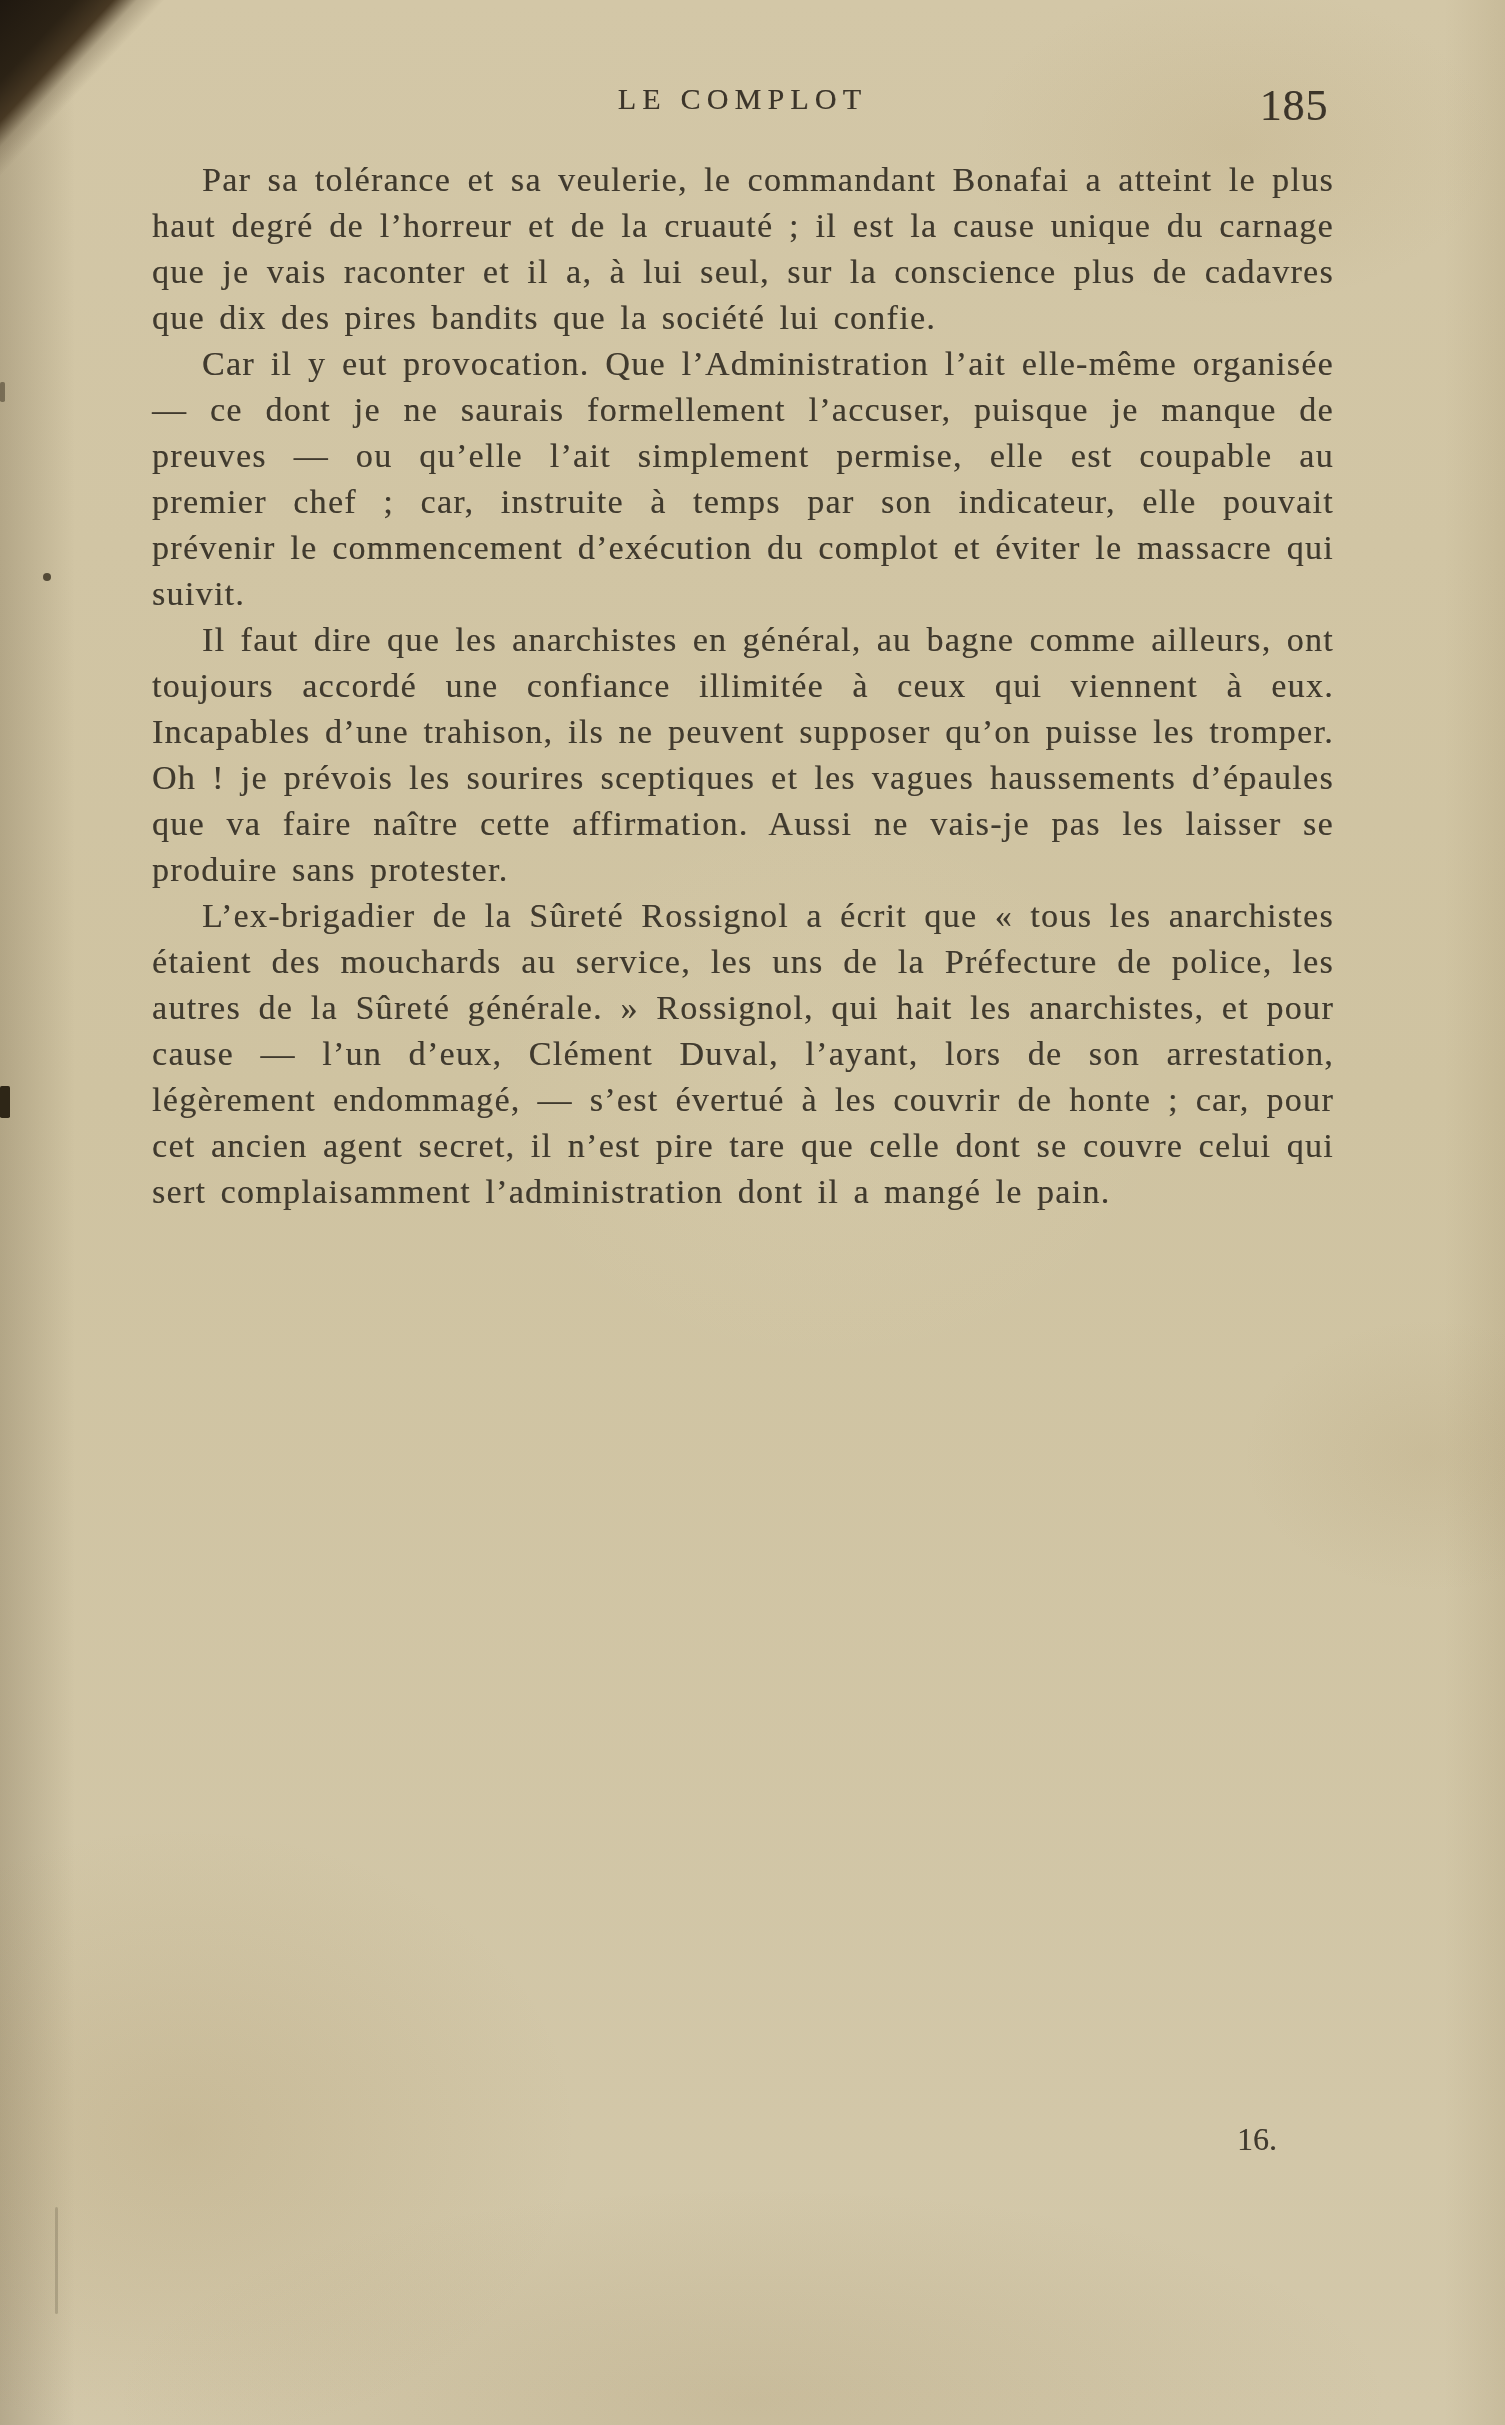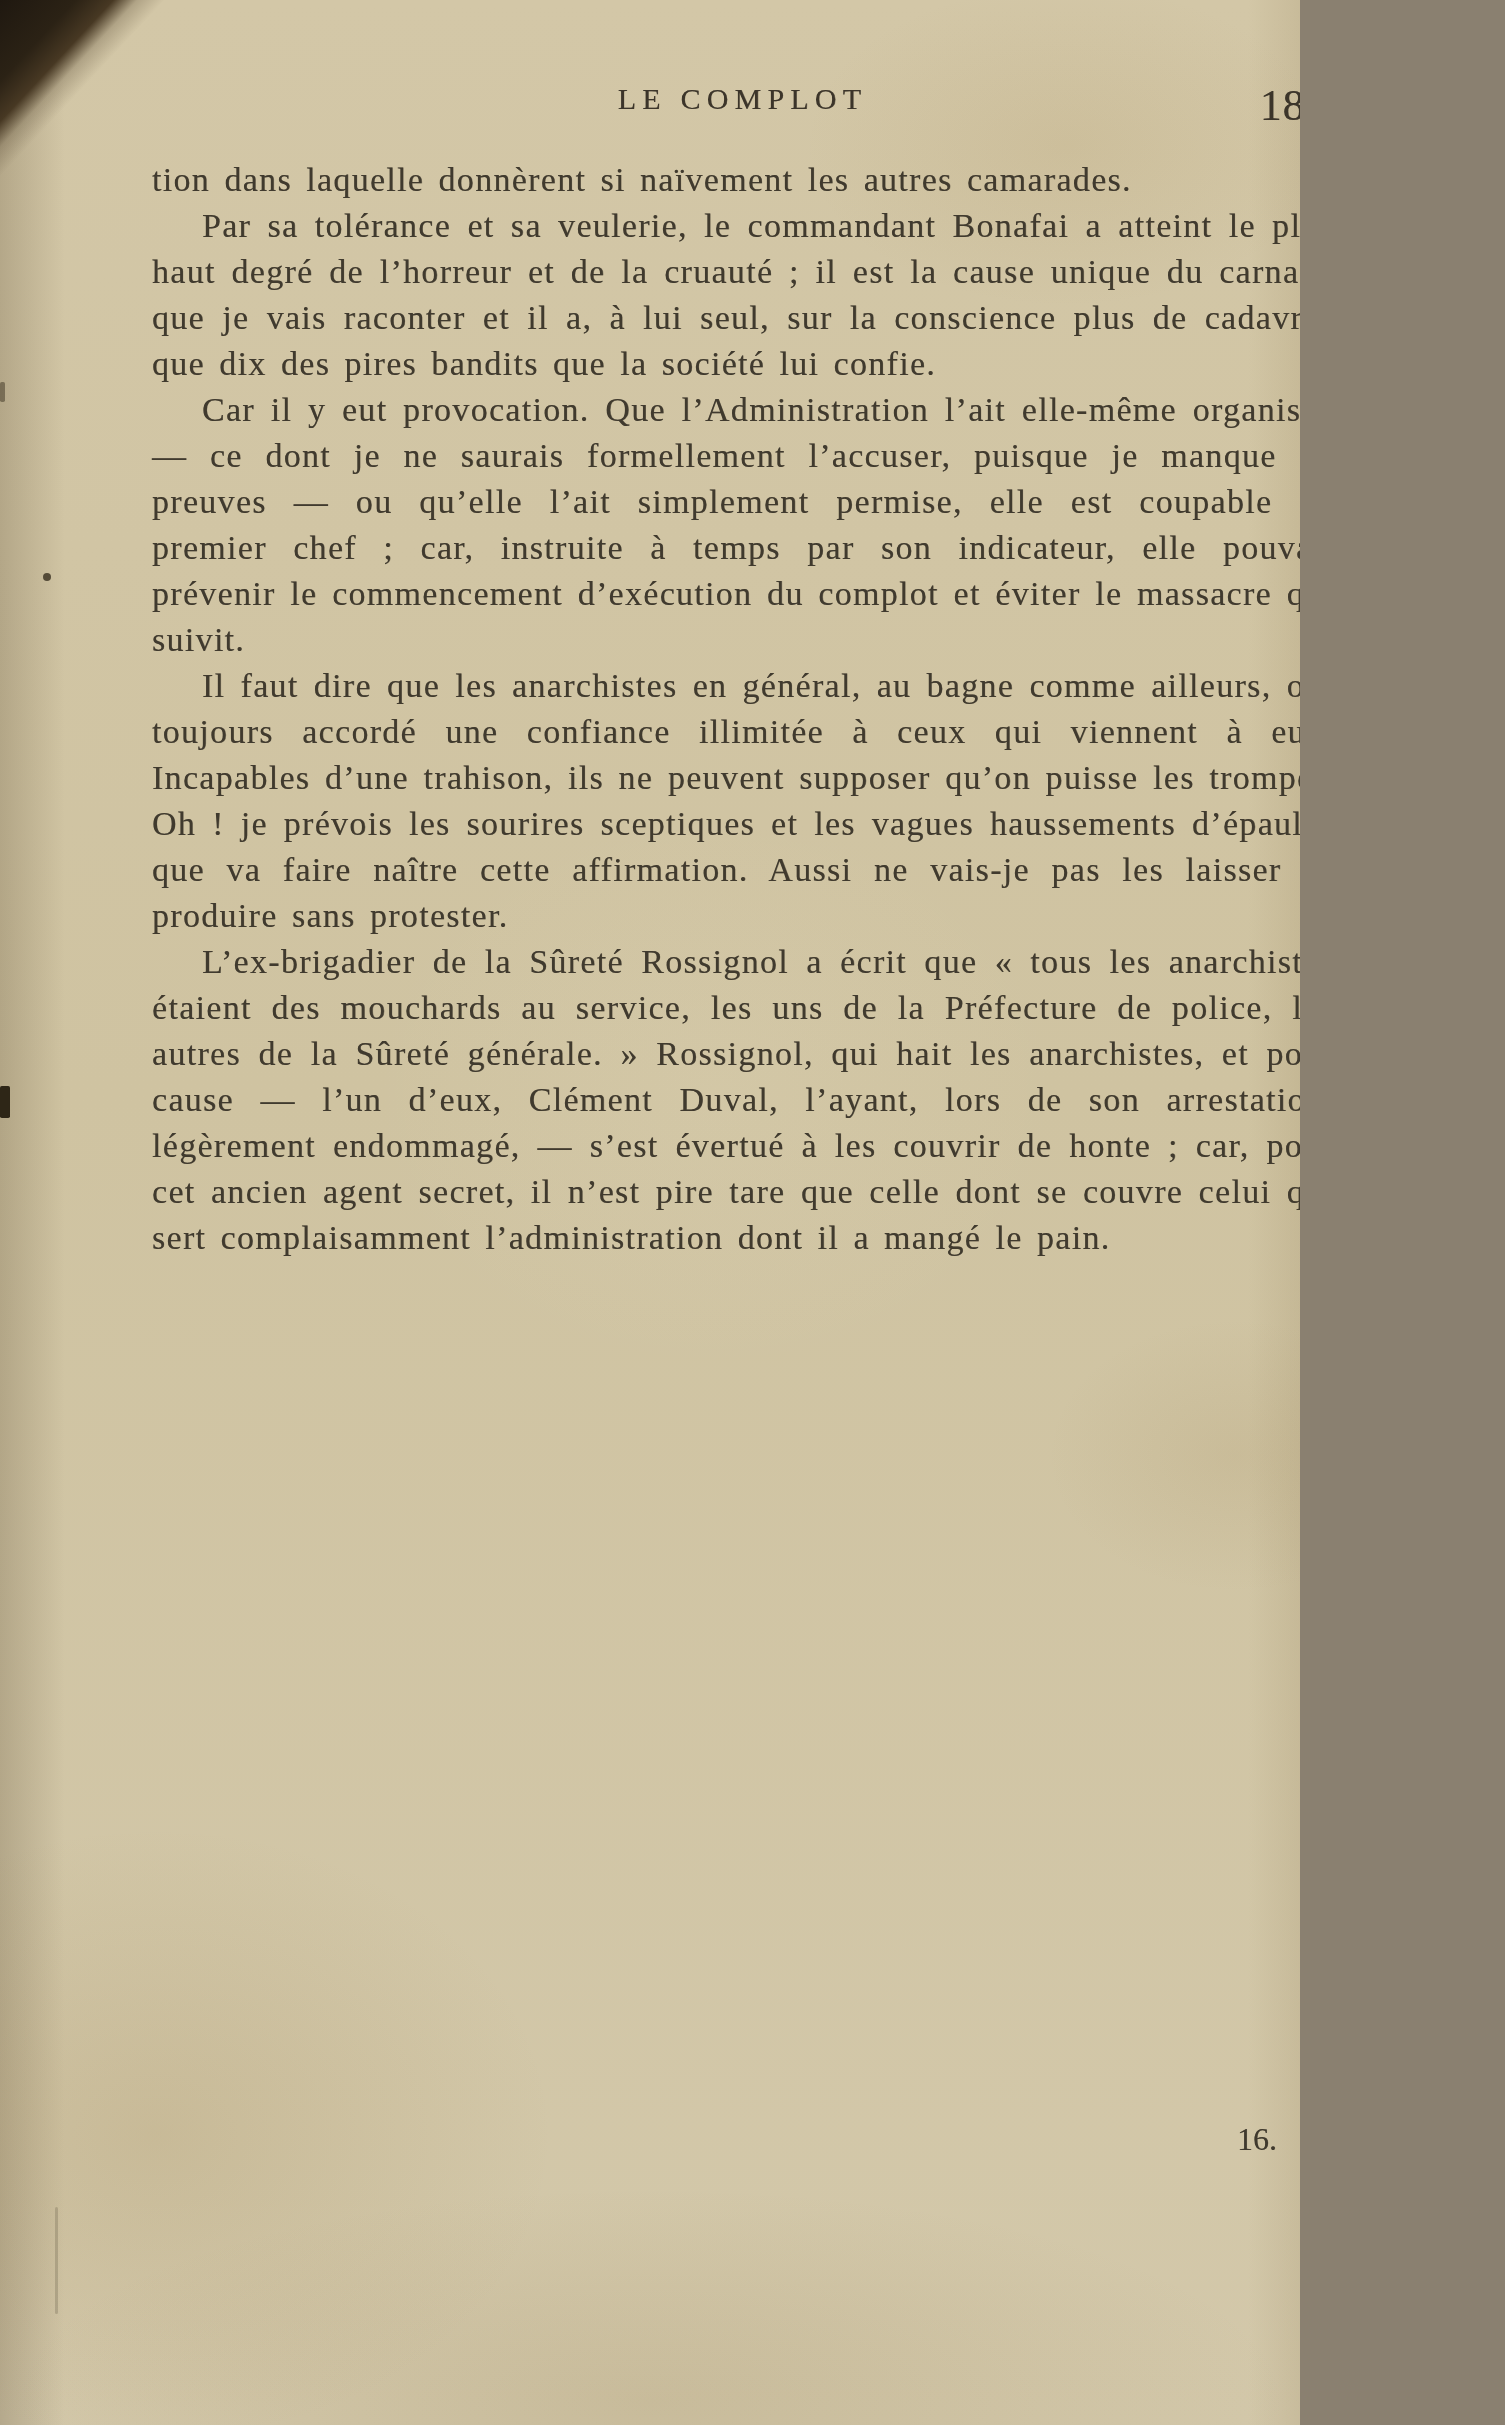--- a/index.html
+++ b/index.html
@@ -1,21 +1,21 @@
 <!DOCTYPE html>
 <html style="font-size:14.3px"><head>
 <meta charset="utf-8">
 <style>
   * { margin: 0; padding: 0; box-sizing: border-box; }
   html, body { width: 1505px; background: #8a8070; }
   body { font-family: "Liberation Serif", serif; }
 
   .page {
     position: relative;
-    width: 1300px;
+    width: 1505px;
     height: 2426px;
     overflow: hidden;
     color: #3e372b;
     background-color: #d0c4a3;
     background-image:
       radial-gradient(ellipse 375px 232px at 82% 6%,  rgba(150,118,58,0.10), transparent 70%),
       radial-gradient(ellipse 553px 428px at 12% 88%, rgba(138,108,52,0.14), transparent 72%),
       radial-gradient(ellipse 464px 375px at 55% 45%, rgba(243,235,210,0.10), transparent 75%),
       radial-gradient(ellipse 268px 196px at 95% 60%, rgba(140,112,60,0.10), transparent 70%),
       radial-gradient(ellipse 803px 268px at 50% 99%, rgba(120,95,45,0.12), transparent 80%),
@@ -92,21 +92,20 @@
   <div class="edge-mark mark-2"></div>
   <div class="edge-mark mark-3"></div>
   <div class="edge-mark mark-4"></div>
 
   <header class="page-header">
     <span class="running-title">LE COMPLOT</span>
     <span class="page-number">185</span>
   </header>
 
   <main class="text-block">
-    <p class="para no-indent">tion dans laquelle donnèrent si naïvement les autres camarades.</p>
     <p class="para">Par sa tolérance et sa veulerie, le commandant Bonafai a atteint le plus haut degré de l’horreur et de la cruauté ; il est la cause unique du carnage que je vais raconter et il a, à lui seul, sur la conscience plus de cadavres que dix des pires bandits que la société lui confie.</p>
     <p class="para">Car il y eut provocation. Que l’Administration l’ait elle-même organisée — ce dont je ne saurais formellement l’accuser, puisque je manque de preuves — ou qu’elle l’ait simplement permise, elle est coupable au premier chef ; car, instruite à temps par son indicateur, elle pouvait prévenir le commencement d’exécution du complot et éviter le massacre qui suivit.</p>
     <p class="para">Il faut dire que les anarchistes en général, au bagne comme ailleurs, ont toujours accordé une confiance illimitée à ceux qui viennent à eux. Incapables d’une trahison, ils ne peuvent supposer qu’on puisse les tromper. Oh ! je prévois les sourires sceptiques et les vagues haussements d’épaules que va faire naître cette affirmation. Aussi ne vais-je pas les laisser se produire sans protester.</p>
     <p class="para">L’ex-brigadier de la Sûreté Rossignol a écrit que « tous les anarchistes étaient des mouchards au service, les uns de la Préfecture de police, les autres de la Sûreté générale. » Rossignol, qui hait les anarchistes, et pour cause — l’un d’eux, Clément Duval, l’ayant, lors de son arrestation, légèrement endommagé, — s’est évertué à les couvrir de honte ; car, pour cet ancien agent secret, il n’est pire tare que celle dont se couvre celui qui sert complaisamment l’administration dont il a mangé le pain.</p>
   </main>
 
   <div class="page-footer">
     <span>16.</span>
   </div>
 

